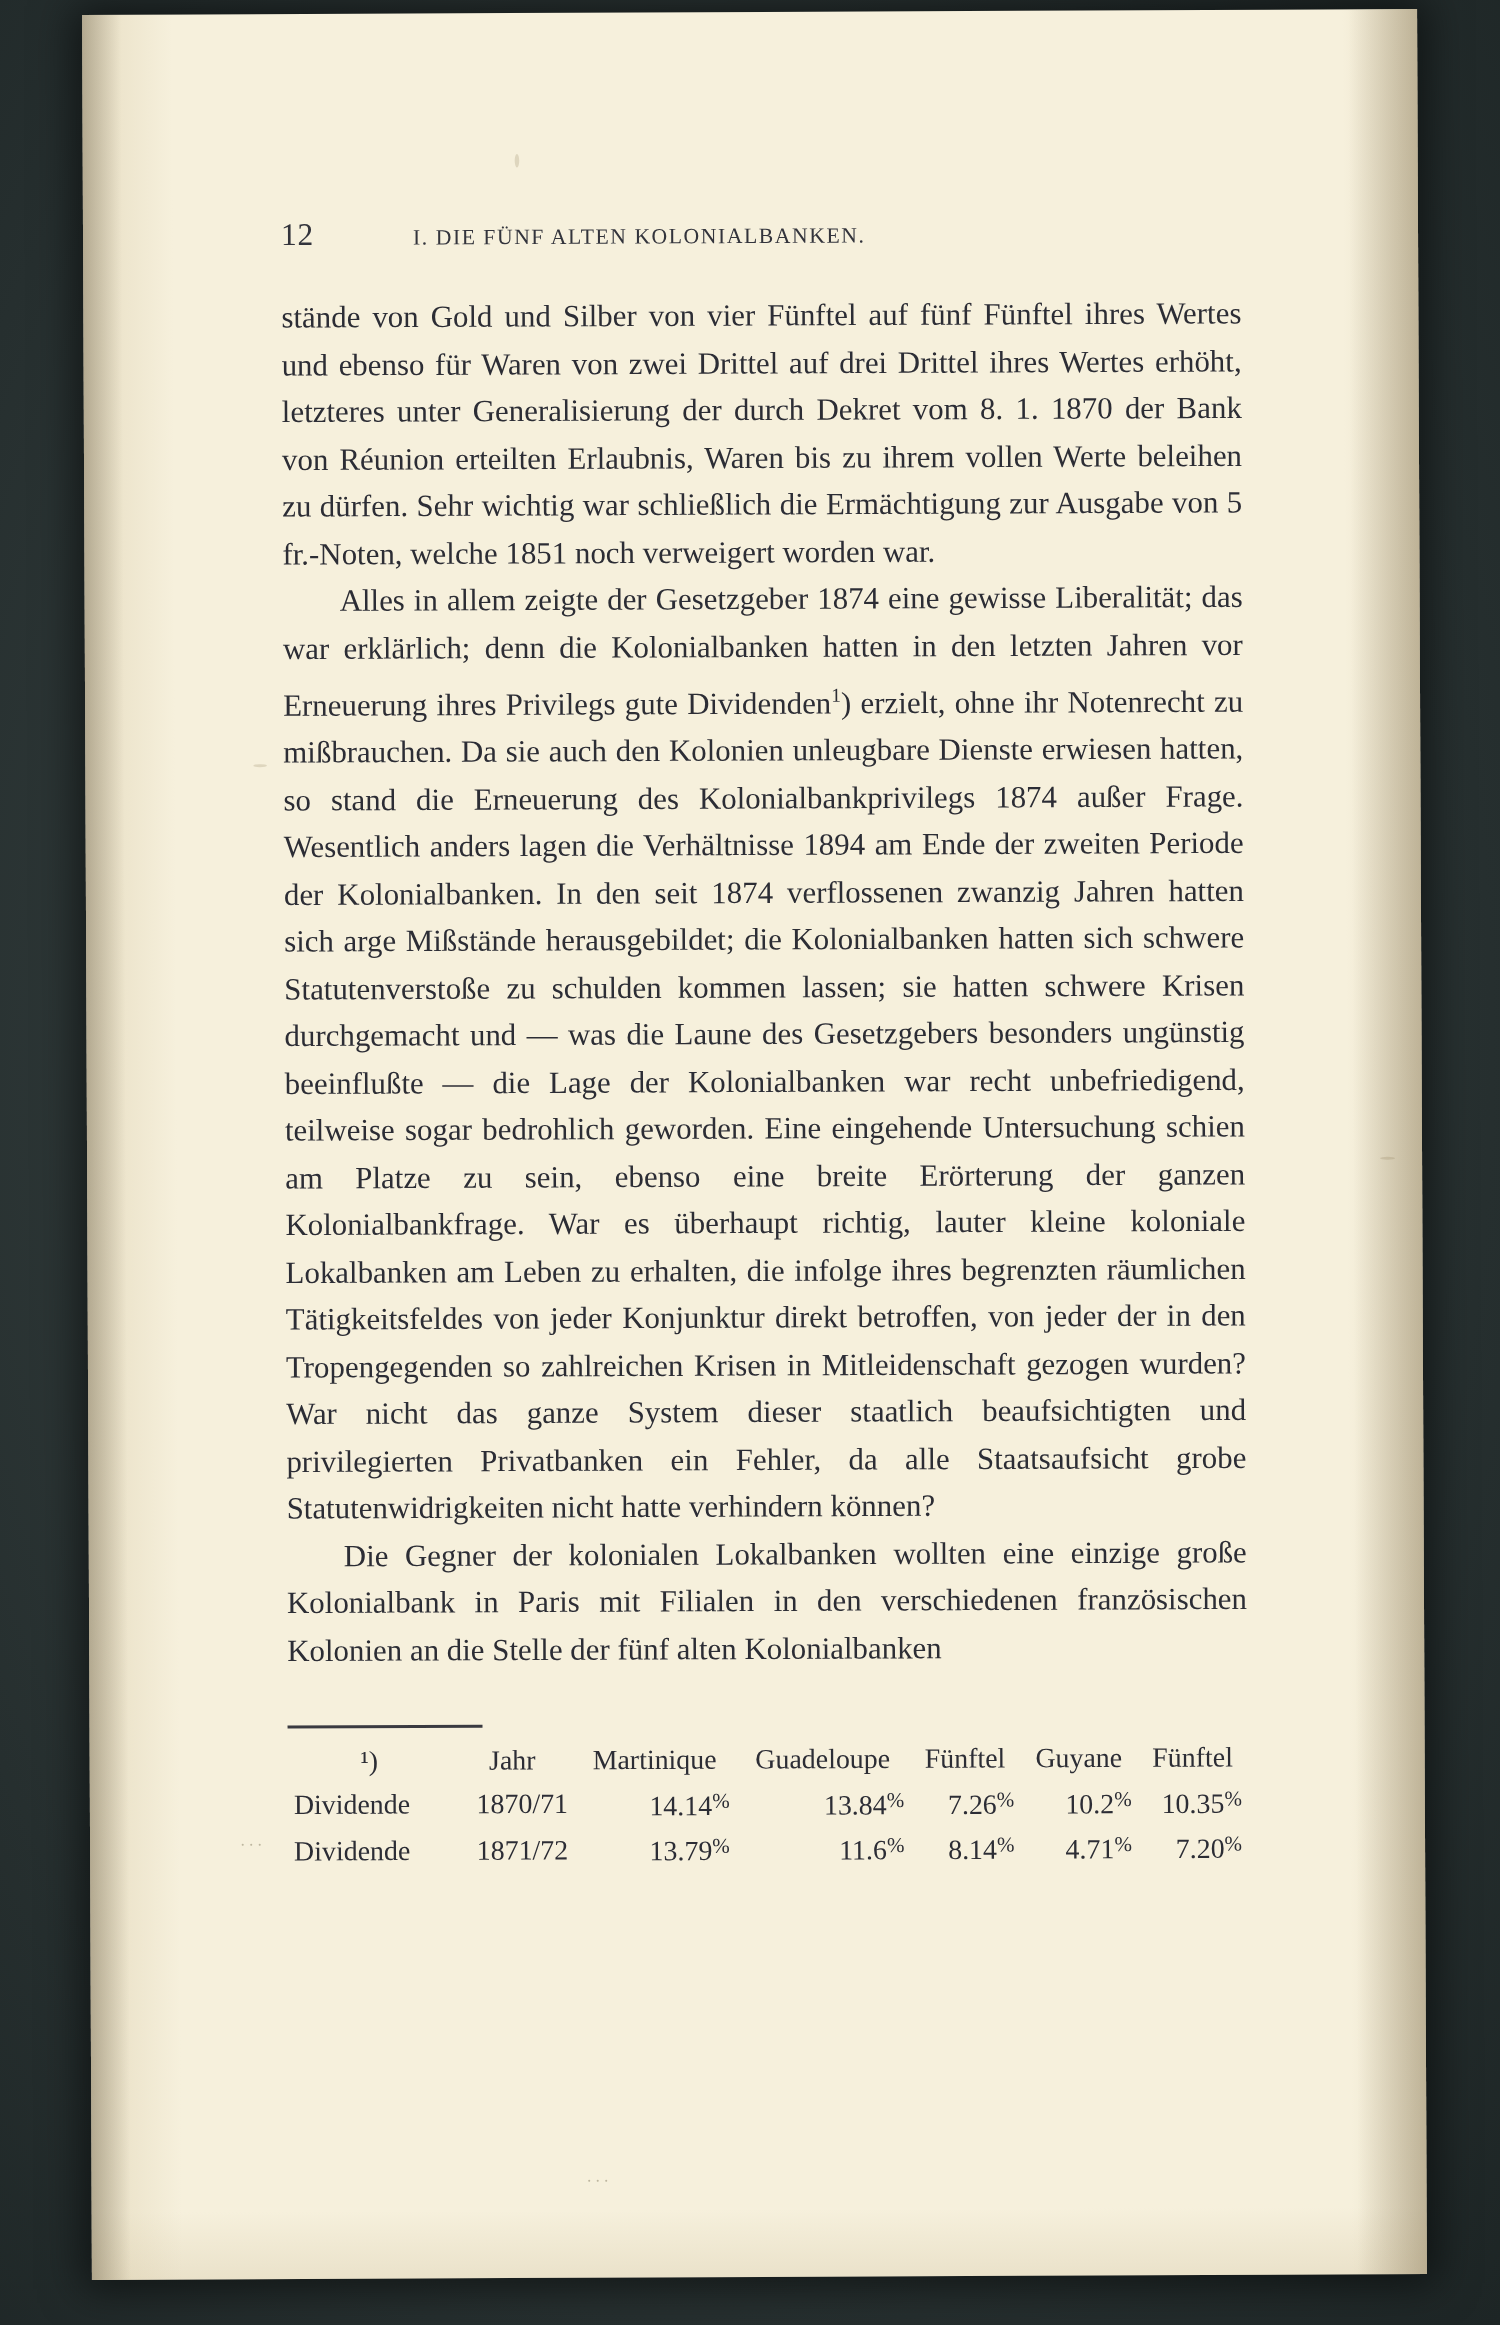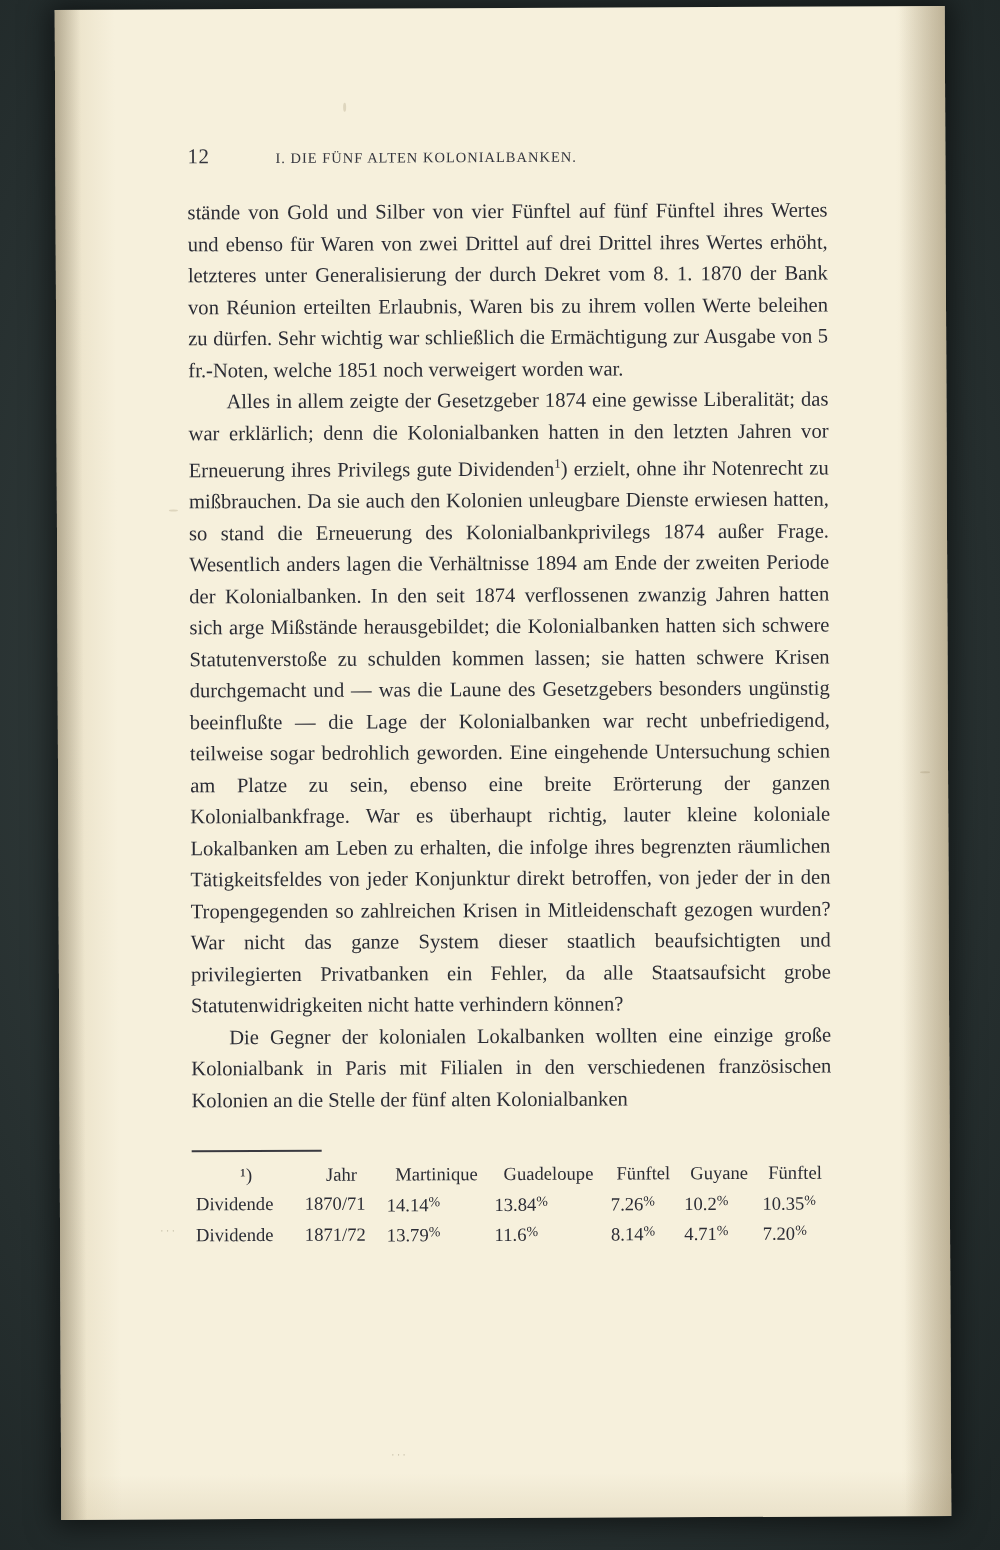--- a/index.html
+++ b/index.html
@@ -123,21 +123,21 @@
     line-height: 26px;
     width: 100%;
   }
   table.fn-table td, table.fn-table th {
     padding: 1px 4px;
     font-weight: normal;
     white-space: nowrap;
   }
   table.fn-table th { text-align: center; }
   table.fn-table td.lbl { text-align: left; padding-right: 10px; }
-  table.fn-table td.num { text-align: left; }
+  table.fn-table td.num { text-align: right; }
   .pct { font-size: 14px; vertical-align: 0.35em; }
 
   
   .smudge {
     position: absolute;
     color: rgba(120,110,85,0.45);
     font-size: 11px;
     letter-spacing: 2px;
     pointer-events: none;
   }

